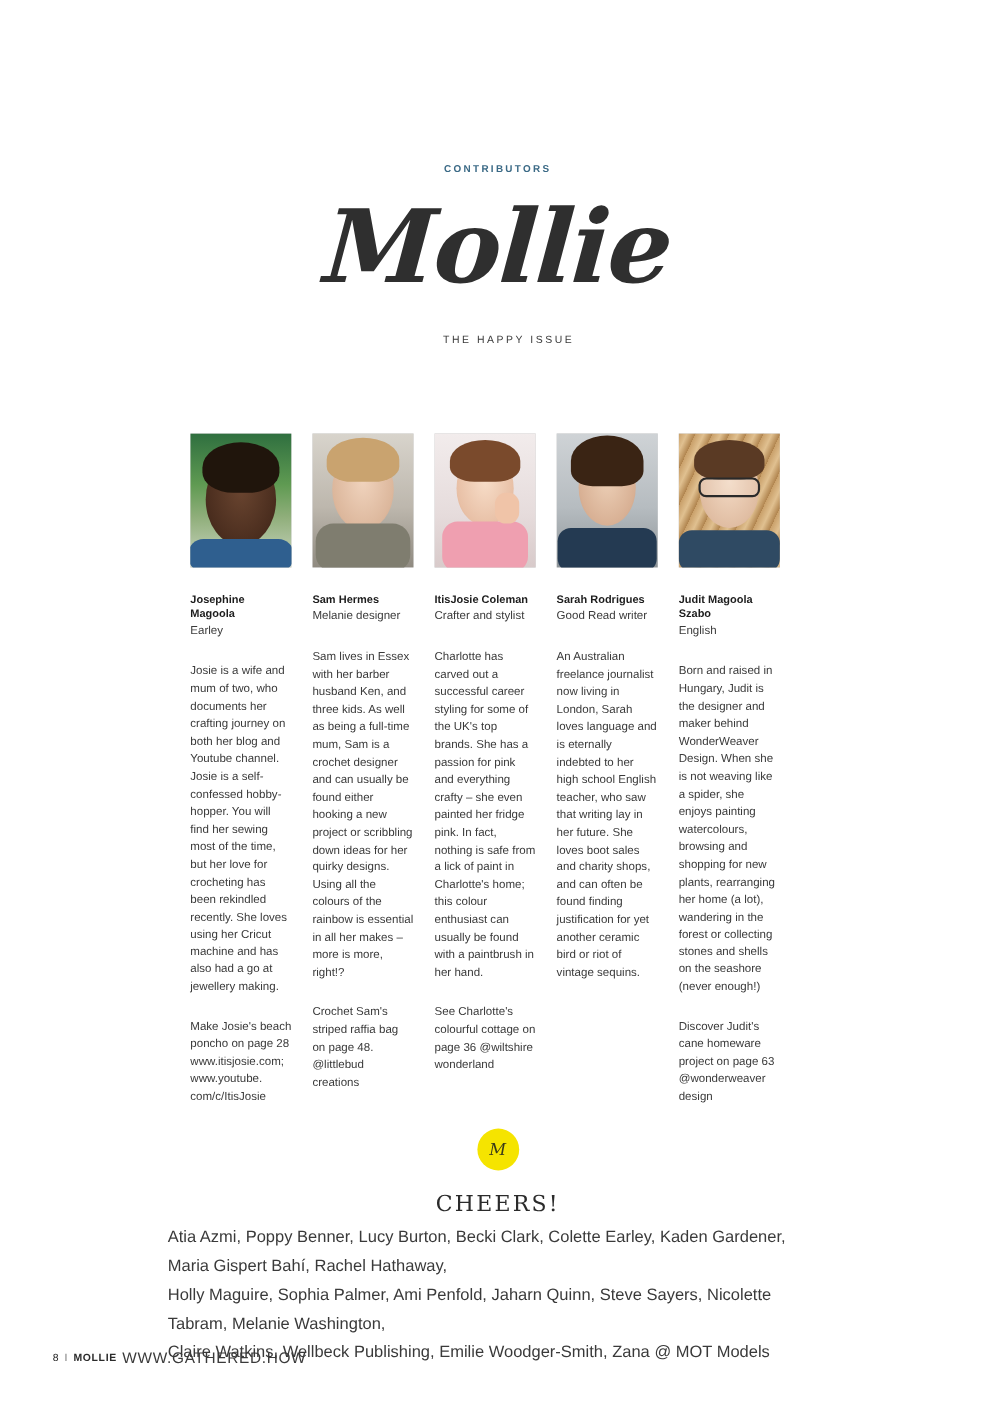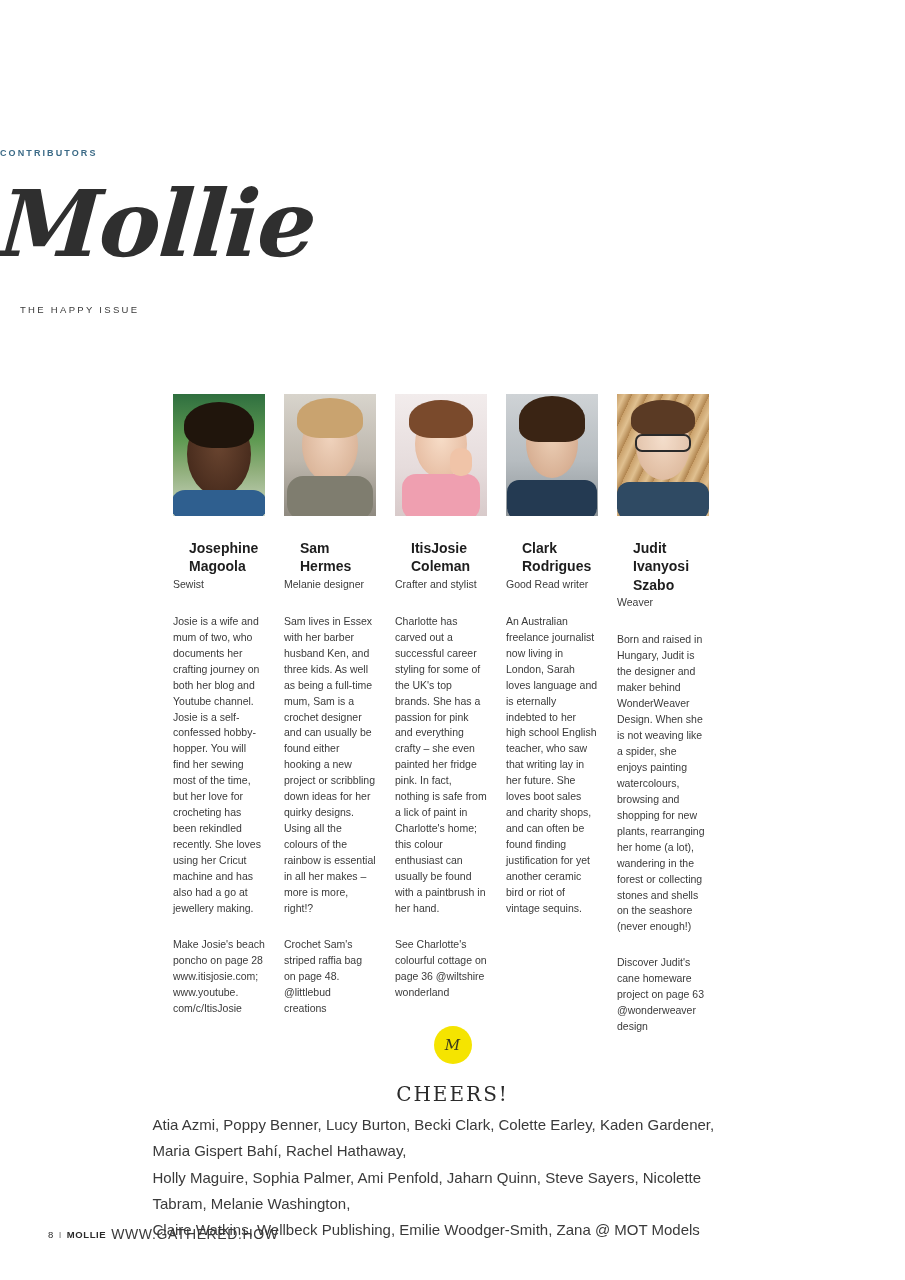--- a/index.html
+++ b/index.html
@@ -19,20 +19,21 @@
     position: absolute;
     inset: 0;
   }
 
   
   .masthead {
     position: absolute;
     top: 148px;
     left: 0;
     width: 905px;
+    text-align: center;
   }
   .kicker {
     font-size: 9px;
     letter-spacing: 2.1px;
     font-weight: bold;
     color: #3b6a86;
     text-transform: uppercase;
     margin: 0 0 6px 0;
   }
   .logo-wrap {
@@ -87,25 +88,24 @@
   }
   .face {
     position: absolute;
     left: 50%;
     transform: translateX(-50%);
     border-radius: 50%;
   }
 
   .name {
     margin-top: 23px;
-    font-size: 14px;
+    font-size: 10px;
     font-weight: bold;
     color: #1d1d1d;
     line-height: 1.32;
-    margin-left: 16px;
   }
   .role {
     margin-top: 2px;
     font-size: 10.5px;
     color: #3b3b3b;
     line-height: 1.32;
   }
   .bio {
     margin-top: 22px;
     font-size: 10.5px;
@@ -195,21 +195,21 @@
   <div class="columns">
 
     <div class="col">
       <div class="photo">
         <div class="sky" style="background:linear-gradient(180deg,#2f6f3f 0%,#5f9a52 38%,#8fae7a 62%,#cfd8c6 100%);"></div>
         <div class="face" style="top:18px;width:64px;height:84px;background:radial-gradient(ellipse at 50% 38%, #6a4530 0%, #4a2d1e 70%, #33200f 100%);"></div>
         <div class="face" style="top:8px;width:70px;height:46px;background:#20150c;border-radius:50% 50% 40% 40%;"></div>
         <div class="face" style="top:96px;width:96px;height:30px;border-radius:14px;background:#2f5f8f;"></div>
       </div>
       <div class="name">Josephine Magoola</div>
-      <div class="role">Sewist</div>
+      <div class="role">Earley</div>
       <div class="bio">Josie is a wife and mum of two, who documents her crafting journey on both her blog and Youtube channel. Josie is a self-confessed hobby-hopper. You will find her sewing most of the time, but her love for crocheting has been rekindled recently. She loves using her Cricut machine and has also had a go at jewellery making.</div>
       <div class="cta">Make Josie's beach poncho on page 28 www.itisjosie.com; www.youtube. com/c/ItisJosie</div>
     </div>
 
     <div class="col">
       <div class="photo">
         <div class="sky" style="background:linear-gradient(180deg,#d8d4cc 0%,#bdb7ad 55%,#8f8a80 100%);"></div>
         <div class="face" style="top:14px;width:56px;height:74px;background:radial-gradient(ellipse at 50% 40%, #f0d3bd 0%, #dcb79c 70%, #c49a7e 100%);"></div>
         <div class="face" style="top:4px;width:66px;height:40px;background:#c9a36f;border-radius:50% 50% 35% 35%;"></div>
         <div class="face" style="top:82px;width:86px;height:44px;border-radius:16px;background:#7f7d6f;"></div>
@@ -234,35 +234,35 @@
       <div class="cta">See Charlotte's colourful cottage on page 36 @wiltshire wonderland</div>
     </div>
 
     <div class="col">
       <div class="photo">
         <div class="sky" style="background:linear-gradient(180deg,#cfd3d6 0%,#b6bcc0 55%,#8d9498 100%);"></div>
         <div class="face" style="top:14px;width:52px;height:70px;background:radial-gradient(ellipse at 50% 40%, #eccfb6 0%, #d8b094 70%, #bd9275 100%);"></div>
         <div class="face" style="top:2px;width:66px;height:46px;background:#3a2414;border-radius:50% 50% 30% 30%;"></div>
         <div class="face" style="top:86px;width:90px;height:40px;border-radius:12px;background:#243a52;"></div>
       </div>
-      <div class="name">Clark Rodrigues</div>
+      <div class="name">Sarah Rodrigues</div>
       <div class="role">Good Read writer</div>
       <div class="bio">An Australian freelance journalist now living in London, Sarah loves language and is eternally indebted to her high school English teacher, who saw that writing lay in her future. She loves boot sales and charity shops, and can often be found finding justification for yet another ceramic bird or riot of vintage sequins.</div>
     </div>
 
     <div class="col">
       <div class="photo">
         <div class="sky" style="background:repeating-linear-gradient(115deg,#c9a06a 0px,#e0c090 7px,#b0844e 14px);"></div>
         <div class="face" style="top:16px;width:54px;height:70px;background:radial-gradient(ellipse at 50% 40%, #f3dac5 0%, #e0bda2 70%, #c79d81 100%);"></div>
         <div class="face" style="top:6px;width:64px;height:36px;background:#5a3a24;border-radius:50% 50% 35% 35%;"></div>
         <div class="face" style="top:40px;width:52px;height:14px;border-radius:7px;border:2px solid #2a2a2a;background:rgba(255,255,255,0.12);"></div>
         <div class="face" style="top:88px;width:92px;height:38px;border-radius:12px;background:#2f4a63;"></div>
       </div>
-      <div class="name">Judit Ivanyosi Szabo</div>
-      <div class="role">Weaver</div>
+      <div class="name">Judit Magoola Szabo</div>
+      <div class="role">English</div>
       <div class="bio">Born and raised in Hungary, Judit is the designer and maker behind WonderWeaver Design. When she is not weaving like a spider, she enjoys painting watercolours, browsing and shopping for new plants, rearranging her home (a lot), wandering in the forest or collecting stones and shells on the seashore (never enough!)</div>
       <div class="cta">Discover Judit's cane homeware project on page 63 @wonderweaver design</div>
     </div>
 
   </div>
 
   <div class="badge">
     <span>M</span>
   </div>
 

